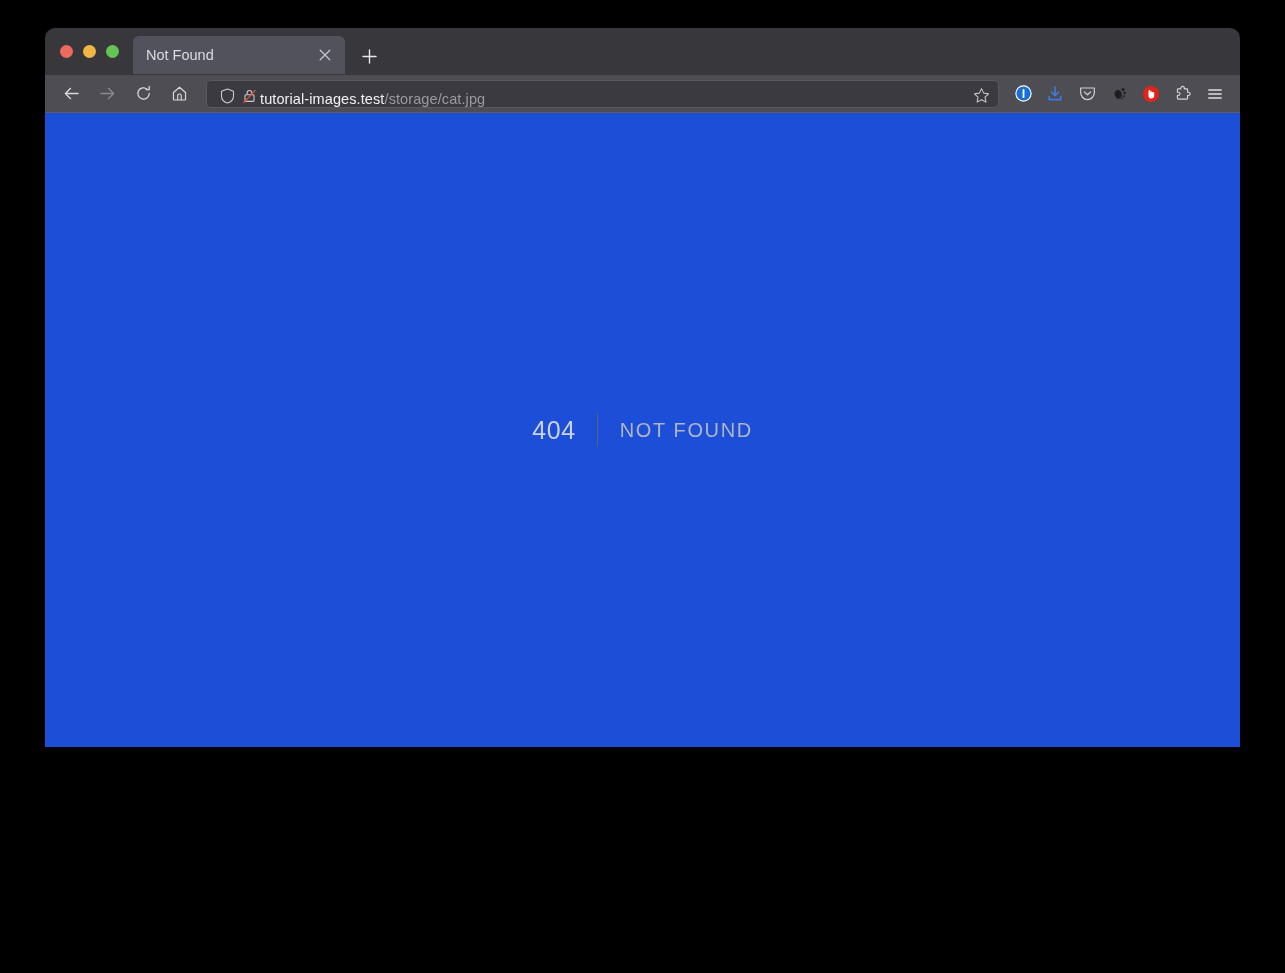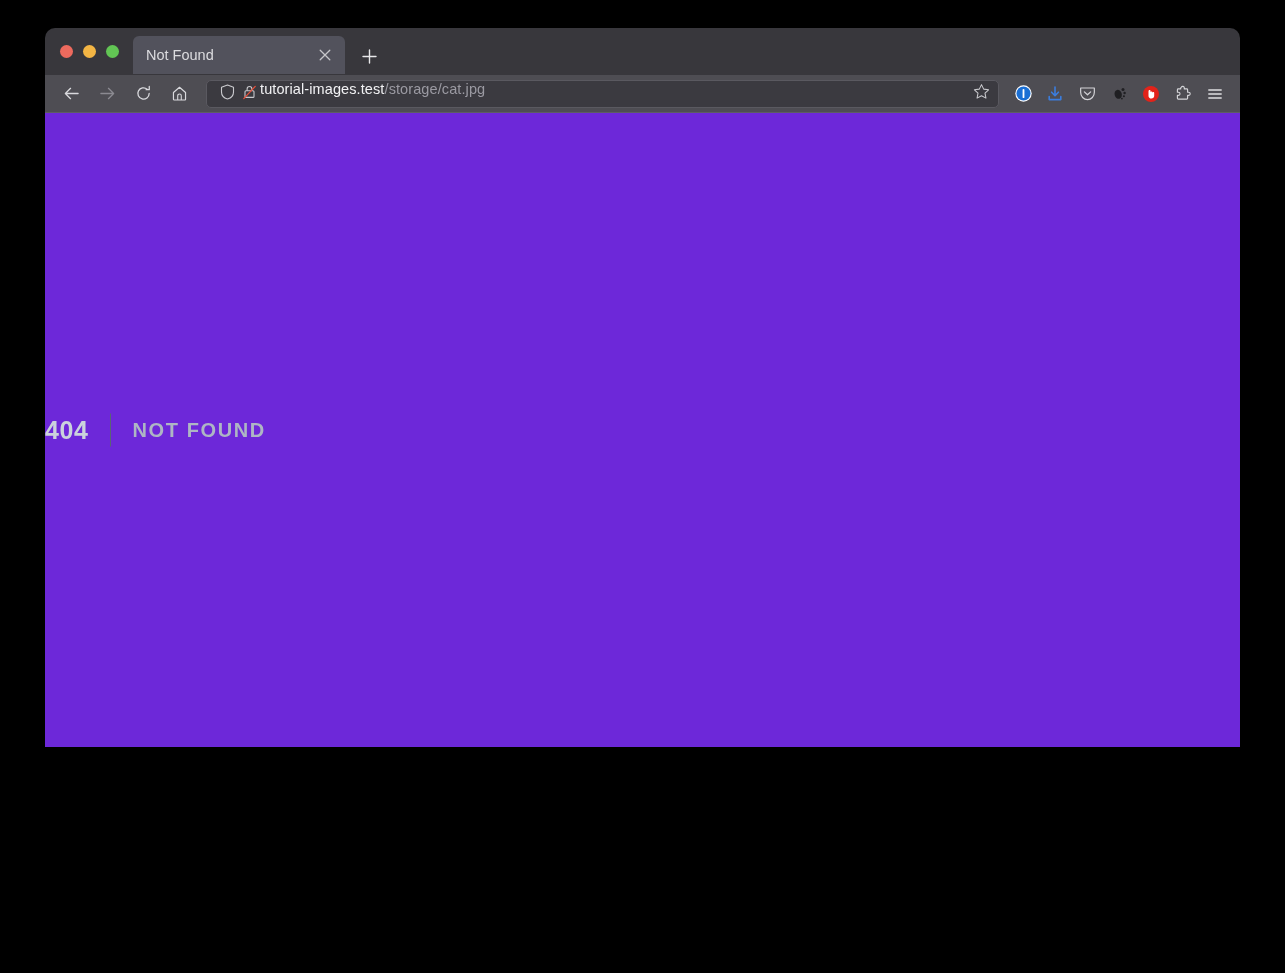--- a/index.html
+++ b/index.html
@@ -82,21 +82,21 @@
     flex:0 0 auto;
   }
   .navbtn.disabled { color:#8b8a91; }
   .urlbar {
     flex:1;
     height:28px;
     margin:0 9px 0 9px;
     background:#3b3a40;
     border:1px solid #5a5960;
     border-radius:5px;
-    display:flex; align-items:flex-start;
+    display:flex; align-items:flex-end;
     padding:0 6px 0 9px;
     gap:0;
     min-width:0;
   }
   .url-text {
     flex:1;
     font-size:14.5px;
     color:#f2f2f4;
     white-space:nowrap; overflow:hidden;
     letter-spacing:0.1px;
@@ -114,25 +114,24 @@
   }
   .ext {
     width:30px; height:30px;
     display:flex; align-items:center; justify-content:center;
     border-radius:4px;
     flex:0 0 auto;
   }
   
   .content {
     flex:1;
-    background:#6d28d9;
+    background:#1d4ed8;
     display:flex;
-    align-items:center; 
+    align-items:center; justify-content:center;
     position:relative;
-    font-weight:bold;
   }
   .errbox {
     display:flex; align-items:center;
     transform:translateY(-0.5px);
   }
   .err-code {
     font-size:25px;
     color:#cbd2dc;
     letter-spacing:0.6px;
     line-height:1;

